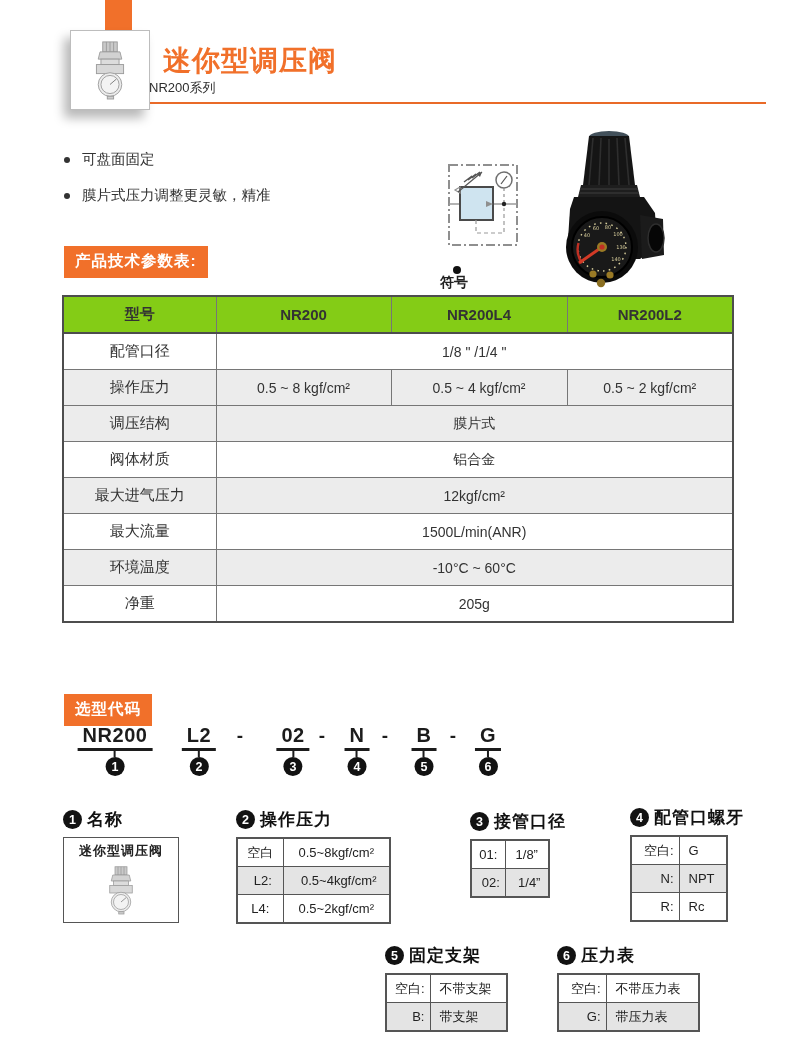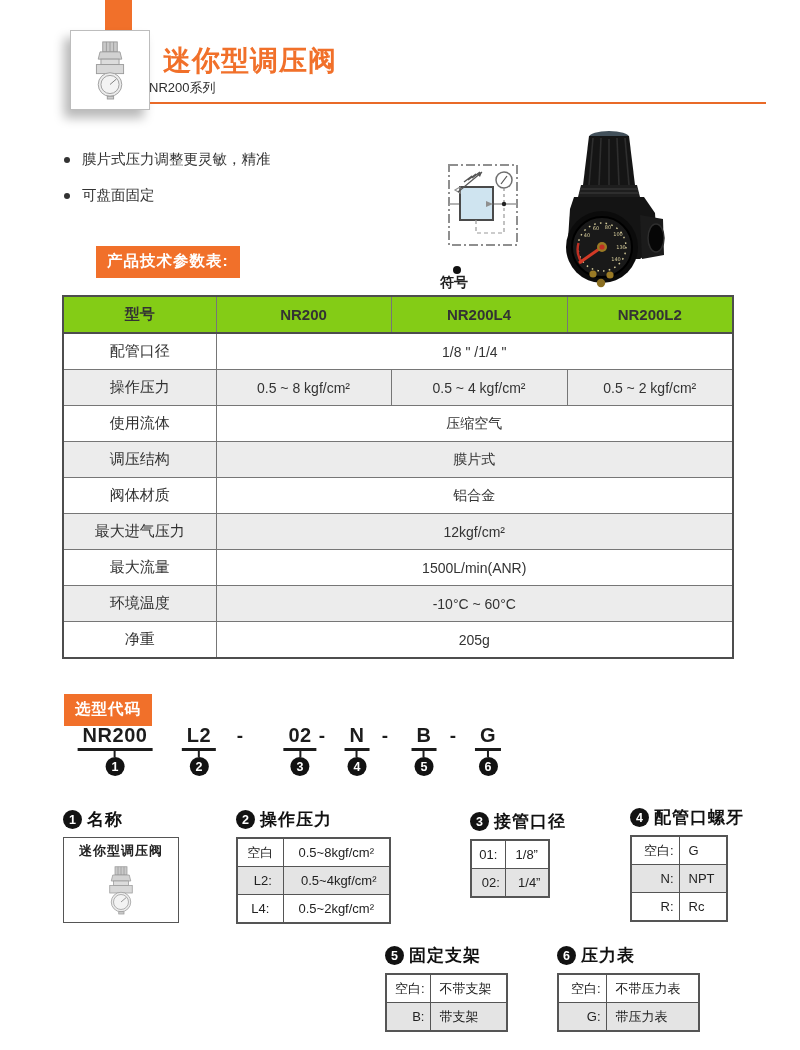--- a/index.html
+++ b/index.html
@@ -23,21 +23,21 @@
   
   .symbol-wrap{position:absolute;left:446px;top:160px;width:78px;}
   .symbol-label{position:absolute;left:440px;top:266px;display:flex;align-items:flex-end;
                 font-size:14px;font-weight:bold;color:#222;flex-direction:column;}
   .symbol-label .dot{width:8px;height:8px;margin-right:7px;background:#111;}
   .photo-wrap{position:absolute;left:560px;top:127px;width:108px;height:162px;}
 
   
   .badge{position:absolute;background:#F1702A;color:#fff;font-weight:bold;font-size:15.5px;
          padding:5px 11px 6px;letter-spacing:1px;}
-  .badge.spec{left:64px;top:246px;margin-left:32px;}
+  .badge.spec{left:64px;top:246px;}
   .badge.order{left:64px;top:694px;}
 
   
   .spec-table{position:absolute;left:62px;top:295px;width:670px;border-collapse:collapse;
               table-layout:fixed;font-size:14px;color:#333;border:2px solid #4d4d4d;}
   .spec-table th,.spec-table td{border:1px solid #767676;height:35px;text-align:center;padding:0 4px;}
   .spec-table thead th{background:#84cc16;font-weight:bold;font-size:15px;border-bottom:2px solid #4d4d4d;}
   .spec-table td.rowlabel{font-size:15px;}
   .spec-table tr.alt td{background:#ececec;}
 
@@ -89,25 +89,25 @@
       </g>
     </svg>
   </div>
   <div class="page-title">迷你型调压阀</div>
   <div class="page-series">NR200系列</div>
   <div class="title-rule"></div>
 
   <div class="features">
     <div class="feature">
       <span class="dot"></span>
-      <span>膜片式压力调整更灵敏，精准</span>
+      <span>可盘面固定</span>
     </div>
     <div class="feature">
       <span class="dot"></span>
-      <span>可盘面固定</span>
+      <span>膜片式压力调整更灵敏，精准</span>
     </div>
   </div>
 
   <div class="symbol-wrap">
     <svg width="78" height="92" viewBox="0 0 78 92">
       <rect x="3" y="5" width="68" height="80" fill="none" stroke="#8f8f8f" stroke-width="2" stroke-dasharray="9 3 2 3"></rect>
       <line x1="3" y1="44" x2="71" y2="44" stroke="#9a9a9a" stroke-width="1.6"></line>
       <rect x="14" y="27" width="33" height="33" fill="#cfe4f0" stroke="#4a4a4a" stroke-width="2"></rect>
       <polygon points="40,41 47,44 40,47" fill="#8f8f8f"></polygon>
       <polygon points="9,30 14,27 14,33" fill="none" stroke="#8f8f8f" stroke-width="1.2"></polygon>
@@ -184,24 +184,20 @@
         <tr>
           <td class="rowlabel">配管口径</td>
           <td colspan="3">1/8 " /1/4 "</td>
         </tr>
         <tr class="alt">
           <td class="rowlabel">操作压力</td>
           <td>0.5 ~ 8 kgf/cm²</td>
           <td>0.5 ~ 4 kgf/cm²</td>
           <td>0.5 ~ 2 kgf/cm²</td>
         </tr>
-        <tr>
-          <td class="rowlabel">使用流体</td>
-          <td colspan="3">压缩空气</td>
-        </tr>
         <tr class="alt">
           <td class="rowlabel">调压结构</td>
           <td colspan="3">膜片式</td>
         </tr>
         <tr>
           <td class="rowlabel">阀体材质</td>
           <td colspan="3">铝合金</td>
         </tr>
         <tr class="alt">
           <td class="rowlabel">最大进气压力</td>
@@ -227,21 +223,21 @@
       <div class="code-unit" style="left: 115px;">
         <span class="code-text">NR200</span>
         <span class="code-tick"></span>
         <span class="num-circle">1</span>
       </div>
       <div class="code-unit" style="left: 199px;">
         <span class="code-text">L2</span>
         <span class="code-tick"></span>
         <span class="num-circle">2</span>
       </div>
-      <div class="code-unit" style="left: 300px; text-align: right;">
+      <div class="code-unit" style="left: 293px; text-align: right;">
         <span class="code-text">02</span>
         <span class="code-tick"></span>
         <span class="num-circle">3</span>
       </div>
       <div class="code-unit" style="left: 357px;">
         <span class="code-text">N</span>
         <span class="code-tick"></span>
         <span class="num-circle">4</span>
       </div>
       <div class="code-unit" style="left: 424px;">

